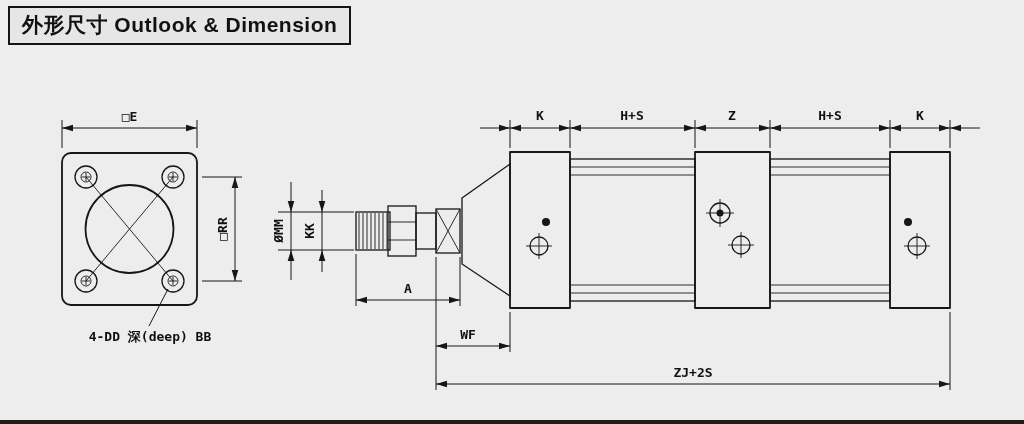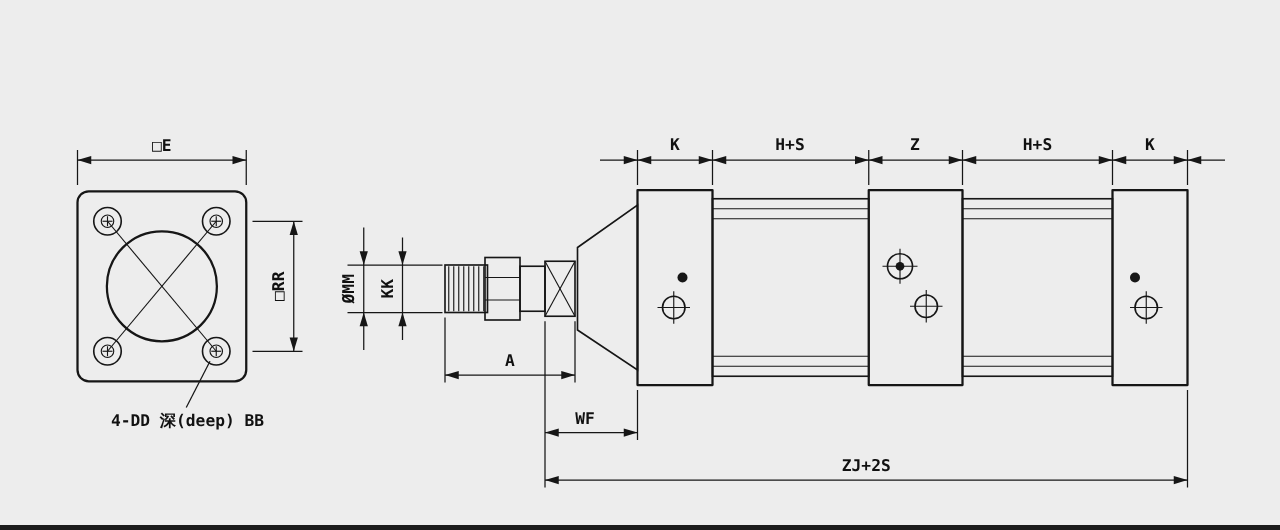--- a/index.html
+++ b/index.html
@@ -27,20 +27,21 @@
     font-family:"DejaVu Sans Mono", monospace;
     font-size:13px; font-weight:bold; fill:#111;
   }
   .bottom-rule { position:absolute; left:0; bottom:0; width:1024px; height:4px; background:#1c1c1c; }
 </style>
 </head>
 <body>
 
 <div class="sheet">
 
+  <div class="title-box">外形尺寸 Outlook &amp; Dimension</div>
 
   <svg width="1024" height="424" viewBox="0 0 1024 424">
 
     <g>
       <rect class="ol" x="62" y="153" width="135" height="152" rx="9"></rect>
 
       <line class="tl" x1="86" y1="177" x2="173" y2="281"></line>
       <line class="tl" x1="173" y1="177" x2="86" y2="281"></line>
 
       <circle class="ol" cx="129.5" cy="229" r="44"></circle>

